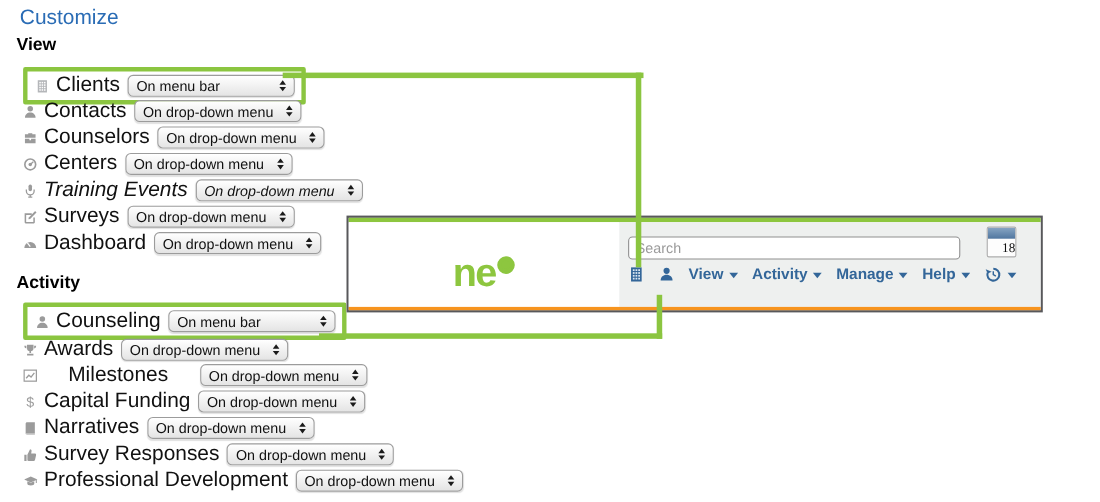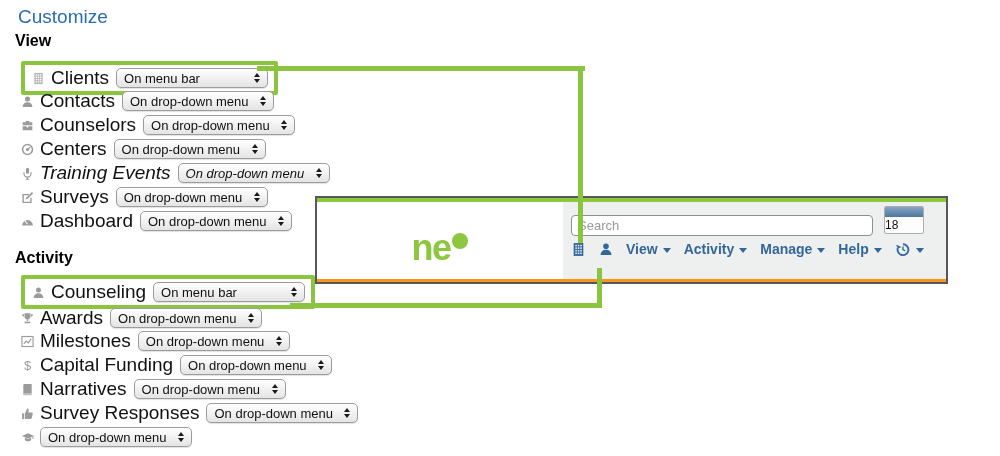--- a/index.html
+++ b/index.html
@@ -34,21 +34,21 @@
   .logo .serra { color:#808285; }
   .bubble { display:inline-block; width:16px; height:16px; border:6px solid #8dc63f; border-radius:50%; position:relative; margin:0 1px; }
   .bubble::after { content:""; position:absolute; left:50%; top:50%; width:7px; height:7px; margin:-3.5px 0 0 -3.5px; background:#8dc63f; border-radius:50%; }
   .bubble::before { content:""; position:absolute; left:-4px; bottom:-9px; width:0; height:0;
                     border:4px solid transparent; border-top:8px solid #8dc63f; transform:rotate(30deg); }
   .toolbar { flex:1; background:#eef0ef; padding:4px 22px 6px 8px; display:flex; flex-direction:column; }
   .tb-row1 { display:flex; align-items:flex-start; }
   .search { width:302px; height:21px; margin-top:9px; border:1px solid #8f8f8f; border-radius:4px;
             padding:0 6px; font-size:13px; color:#333; background:#fff; font-family:"Liberation Sans",sans-serif; }
   .search::placeholder { color:#9a9a9a; }
-  .cal { margin-left:auto; width:40px; border:1px solid #adadad; border-radius:2px; overflow:hidden; background:#fdfdfd; text-align:left; cursor:pointer; }
+  .cal { margin-left:auto; width:27px; border:1px solid #adadad; border-radius:2px; overflow:hidden; background:#fdfdfd; text-align:right; cursor:pointer;font-family:Liberation Serif, serif; }
   .cal-top { height:10px; background:linear-gradient(#87a5c3,#50769f); }
   .cal-day { font-size:12px; line-height:16px; color:#111; }
   .menu { display:flex; align-items:center; gap:13px; margin-top:5px; color:#336699; font-weight:bold; font-size:14px; }
   .mi { display:flex; align-items:center; gap:5px; cursor:pointer; white-space:nowrap; }
   .caret { width:0; height:0; border-left:4px solid transparent; border-right:4px solid transparent; border-top:5px solid #336699; margin-top:2px; }
 
   
   .line { position:absolute; background:#8bc540; z-index:5; }
 
   svg { display:block; }
@@ -226,21 +226,21 @@
     <span class="lbl">Awards</span>
     <div class="sel">
         <span>On drop-down menu</span>
         <span class="arr">
           <i class="up"></i>
           <i class="dn"></i>
         </span>
       </div>
   </div>
 
-  <div class="row" style="left:20px; top:330px;">
+  <div class="row" style="left:20px; top:330px;gap:22px;">
     <span class="icn">
         <svg width="13" height="13" viewBox="0 0 14 14">
           <rect x="1" y="1.6" width="12" height="10.8" fill="none" stroke="#9b9b9b" stroke-width="1.2"></rect>
           <path d="M3 9.6l2.6-3 2.2 1.8 3.2-4.2" fill="none" stroke="#9b9b9b" stroke-width="1.3"></path>
         </svg>
       </span>
     <span class="lbl">Milestones</span>
     <div class="sel">
         <span>On drop-down menu</span>
         <span class="arr">
@@ -297,20 +297,21 @@
   </div>
 
   <div class="row" style="left:20px; top:426px;">
     <span class="icn">
         <svg width="14" height="13" viewBox="0 0 14 14" fill="#9b9b9b">
           <path d="M7 2.4L.5 5.3 7 8.2l6.5-2.9z"></path>
           <path d="M3.6 6.9v2.5c0 .9 1.5 1.7 3.4 1.7s3.4-.8 3.4-1.7V6.9L7 8.5z"></path>
           <path d="M12.4 5.6v3" stroke="#9b9b9b" stroke-width="1" fill="none"></path>
         </svg>
       </span>
+    <span class="lbl">Professional Development</span>
     <div class="sel">
         <span>On drop-down menu</span>
         <span class="arr">
           <i class="up"></i>
           <i class="dn"></i>
         </span>
       </div>
   </div>
 
   <div class="preview">

